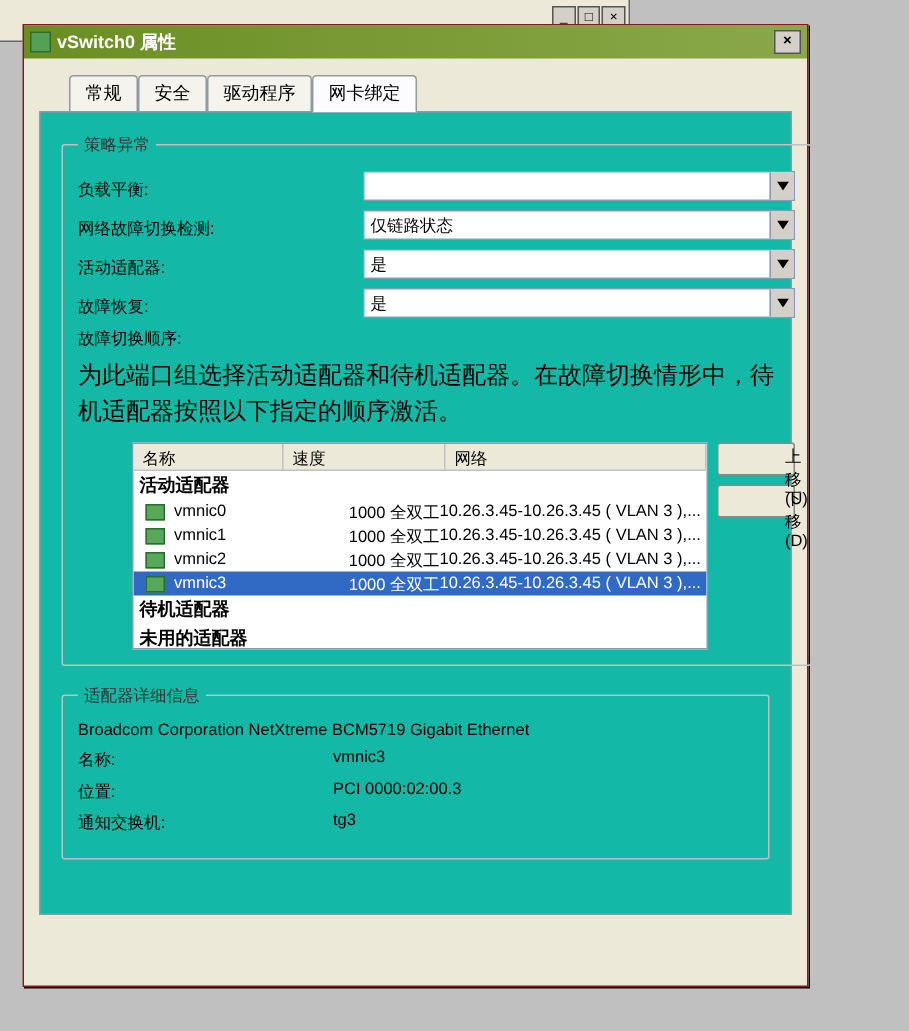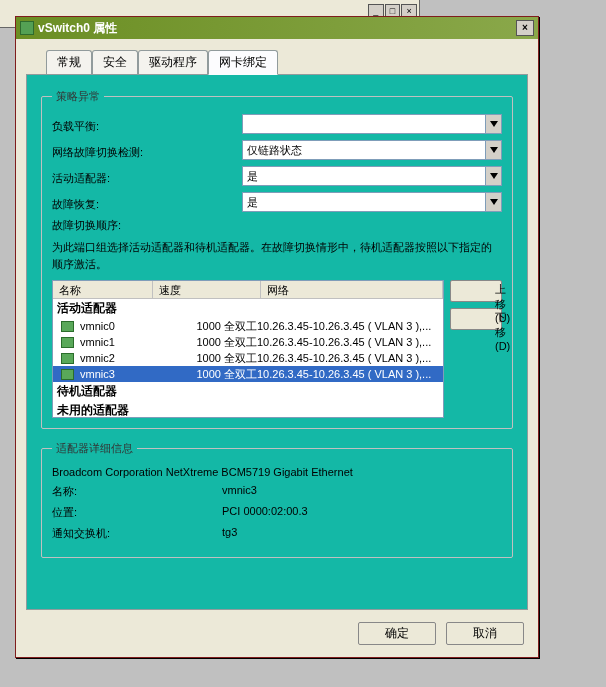--- a/index.html
+++ b/index.html
@@ -146,28 +146,29 @@
   right: 0; top: 0;
   width: 16px; height: 18px;
   background: #d4d0c8;
   border-left: 1px solid #7f9db9;
   display: flex;
   align-items: center;
   justify-content: center;
 }
 .dropdown-btn svg { width: 8px; height: 6px; }
 .help-text {
-  font-size: 11px;
+  font-size: 16px;
   color: #000;
   margin: 6px 0 8px 0;
   line-height: 1.5;
 }
 .adapter-area {
   display: flex;
   gap: 6px;
+  margin-left: 36px;
 }
 .listview {
   flex: 1;
   border: 1px solid #7f9db9;
   background: #fff;
   height: 138px;
   overflow: hidden;
   font-size: 11px;
 }
 .lv-header {
@@ -394,17 +395,13 @@
         </div>
         <div class="details-row">
           <span class="dlabel">通知交换机:</span>
           <span>tg3</span>
         </div>
       </fieldset>
 
     </div>
   </div>
 
-  <div class="bottom-buttons">
-    <button>确定</button>
-    <button>取消</button>
-  </div>
 </div>
 
 </body></html>

